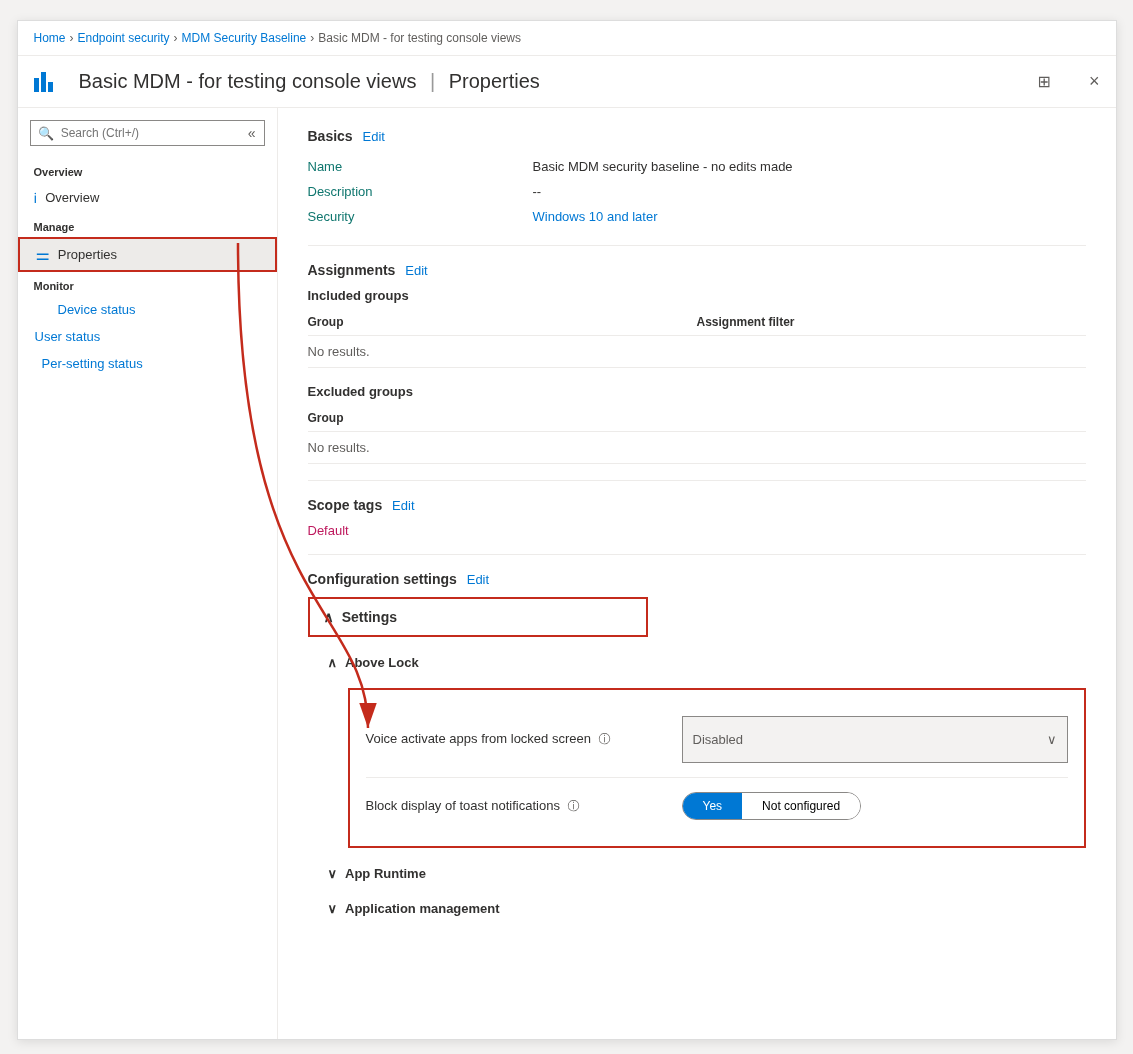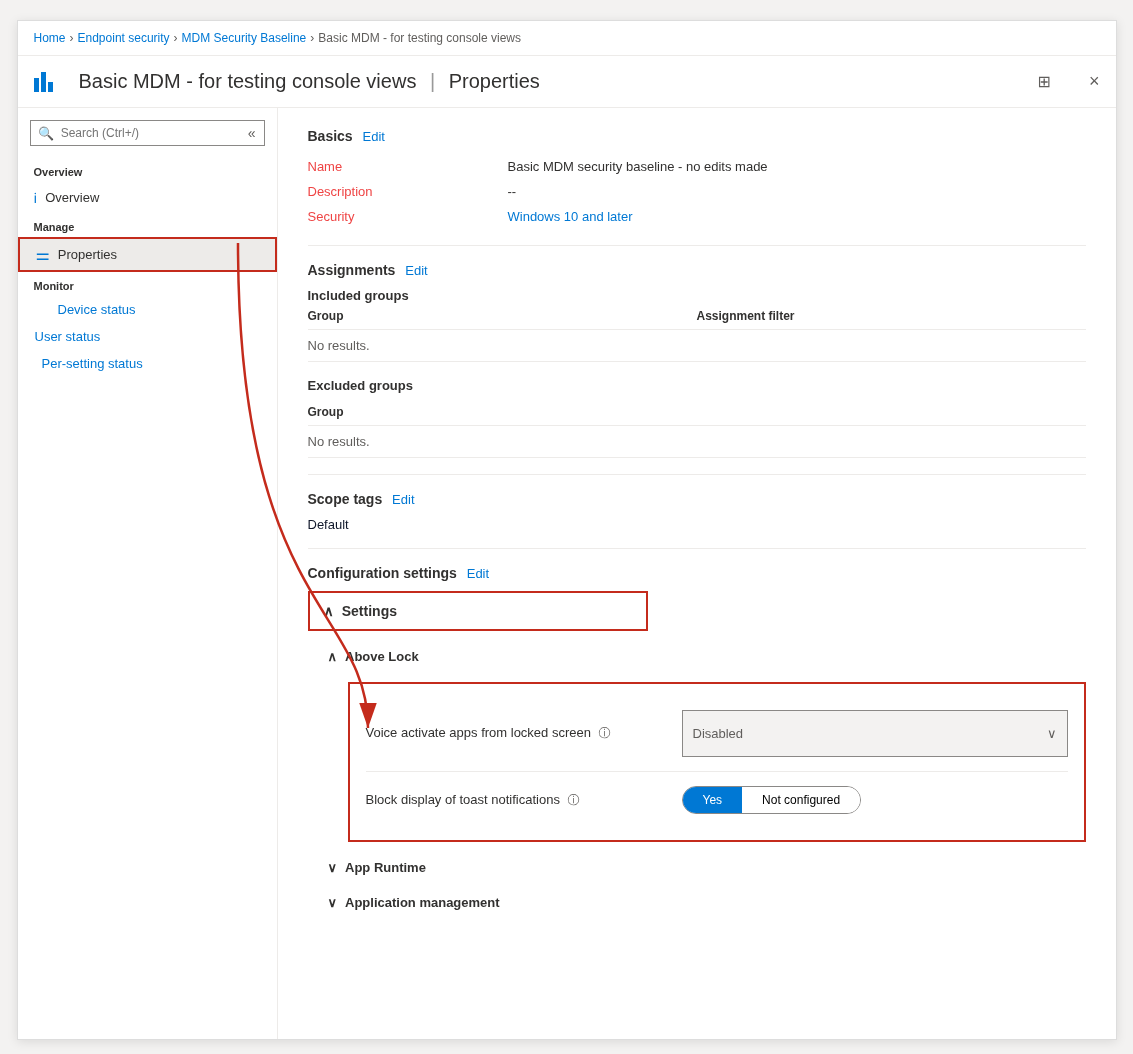--- a/index.html
+++ b/index.html
@@ -131,22 +131,22 @@
       font-size: 13px;
       margin-left: 6px;
       cursor: pointer;
     }
     .field-row {
       display: flex;
       padding: 5px 0;
       font-size: 13px;
     }
     .field-label {
-      width: 200px;
-      color: #ef4444;
+      width: 225px;
+      color: #0f766e;
     }
     .field-value {
       color: #323130;
     }
     .field-value a { color: #0078d4; text-decoration: none; }
     .divider {
       border: none;
       border-top: 1px solid #edebe9;
       margin: 16px 0;
     }
@@ -346,21 +346,21 @@
       <hr class="divider">
 
       <div>
         <div class="section-header">
           <span>Assignments</span>
           <a class="edit-link">Edit</a>
         </div>
       </div>
 
       <div style="margin-bottom:16px;">
-        <div style="font-size:13px; font-weight:600; ">Included groups</div>
+        <div style="font-size:13px; font-weight:600; margin-bottom:6px;">Included groups</div>
         <div class="table-header-row">
           <div class="col-group">Group</div>
           <div class="col-filter">Assignment filter</div>
         </div>
         <div class="table-row-empty">No results.</div>
       </div>
 
       <div style="margin-bottom:16px;">
         <div style="font-size:13px; font-weight:600; margin-bottom:6px;">Excluded groups</div>
         <div class="table-header-row">
@@ -369,21 +369,21 @@
         <div class="table-row-empty">No results.</div>
       </div>
 
       <hr class="divider">
 
       <div style="margin-bottom:16px;">
         <div class="section-header">
           <span>Scope tags</span>
           <a class="edit-link">Edit</a>
         </div>
-        <div style="font-size:13px; color:#0f172a;">Default</div>
+        <div style="font-size:13px; color:#be185d;">Default</div>
       </div>
 
       <hr class="divider">
 
       <div>
         <div class="section-header">
           <span>Configuration settings</span>
           <a class="edit-link">Edit</a>
         </div>
 

